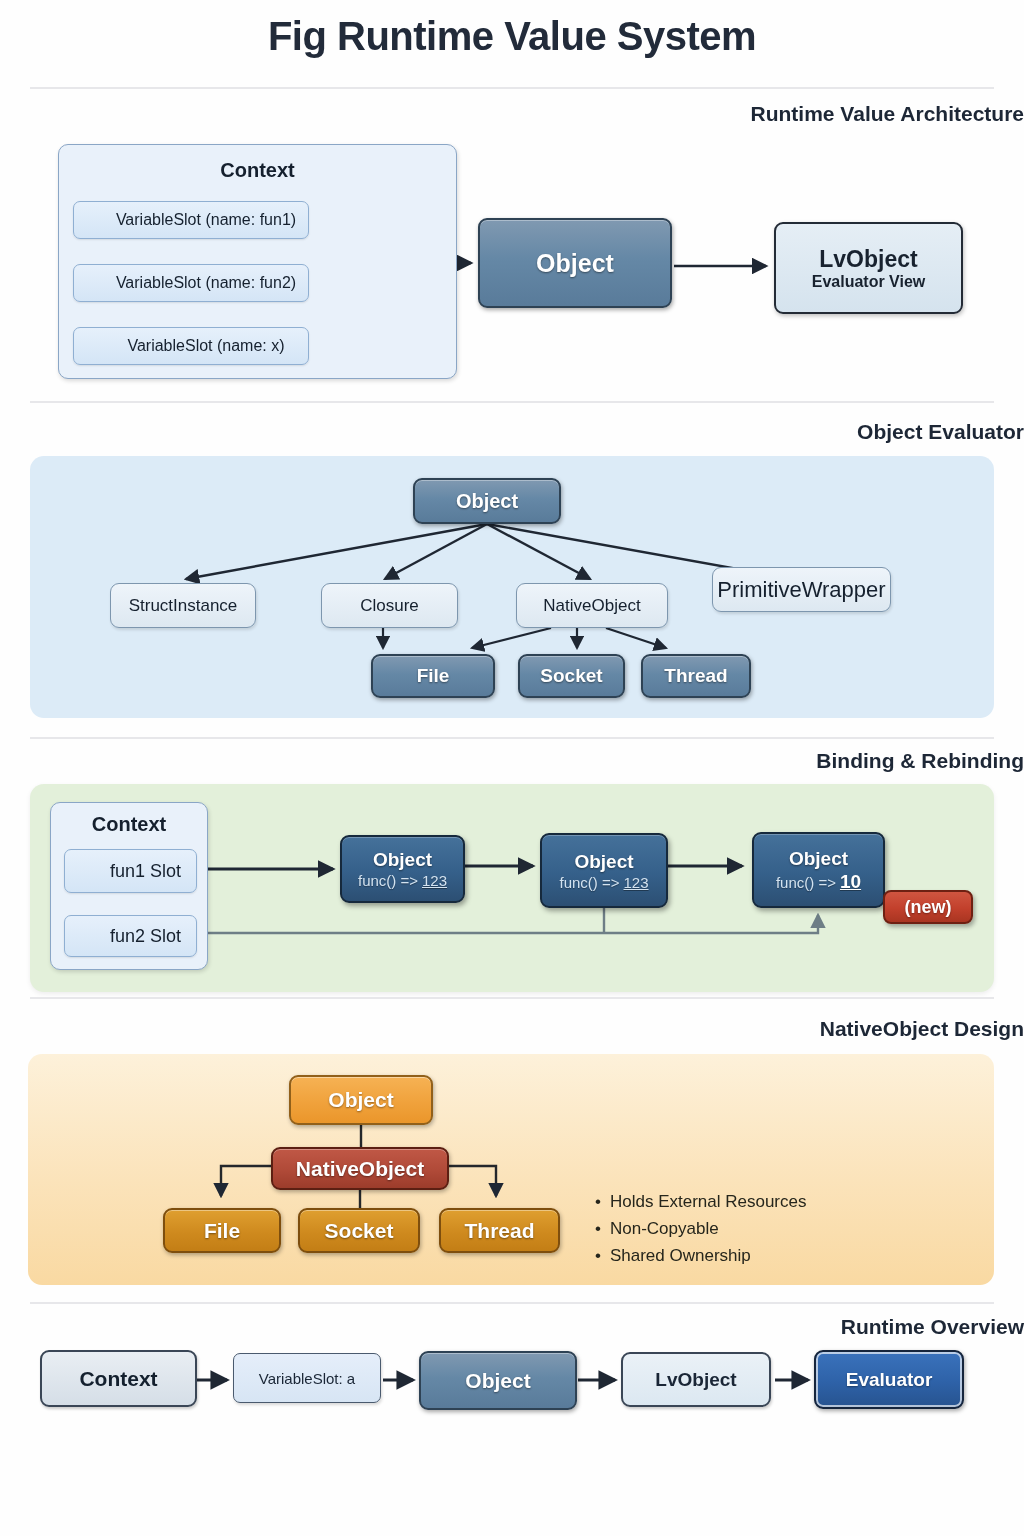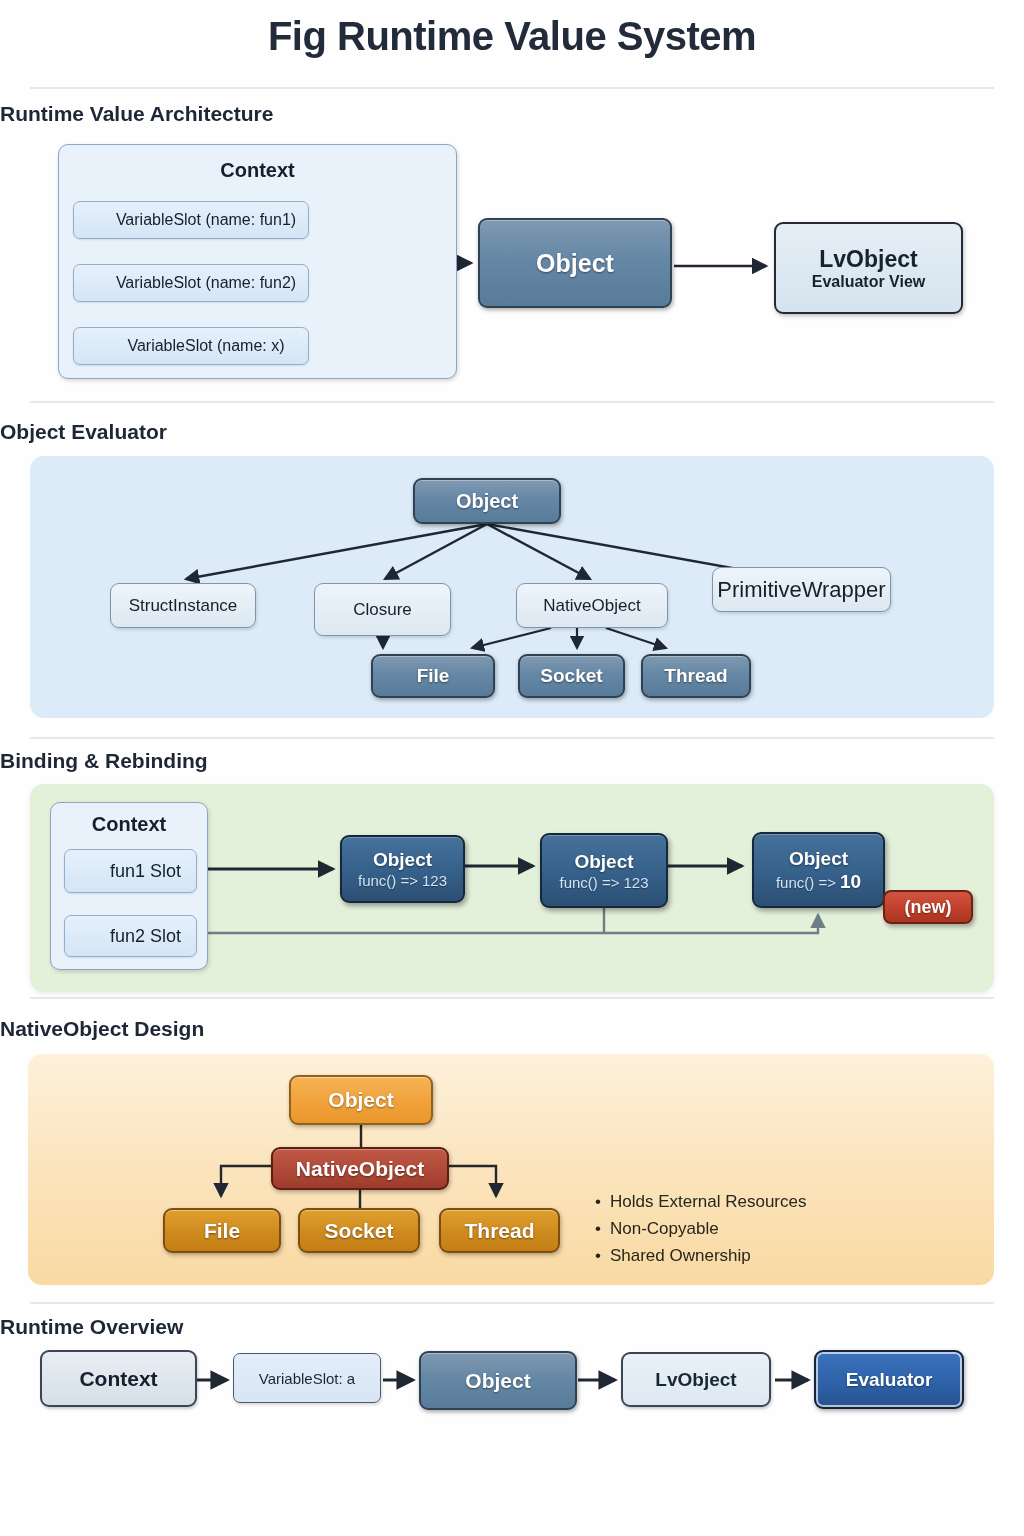--- a/index.html
+++ b/index.html
@@ -1,21 +1,21 @@
 <!DOCTYPE html>
 <html><head>
 <meta charset="utf-8">
 <style>
   html,body{margin:0;padding:0;background:#ffffff;}
   .page{position:relative;width:1024px;height:1536px;background:#fefefe;overflow:hidden;
         font-family:"Liberation Sans","DejaVu Sans",sans-serif;color:#1d2736;}
   .abs{position:absolute;box-sizing:border-box;}
   .fig-title{left:0;top:14px;width:1024px;text-align:center;font-size:40px;font-weight:bold;
              letter-spacing:-0.5px;color:#222b3a;}
-  .sec-h{left:0;width:1024px;text-align:left;font-size:21px;font-weight:bold;color:#1d2736;z-index:3;}
+  .sec-h{left:0;width:1024px;text-align:right;font-size:21px;font-weight:bold;color:#1d2736;z-index:3;}
   .hr{height:2px;background:#e7e7ea;z-index:1;}
   .panel{border-radius:14px;z-index:0;}
   .panel-blue{background:#dcebf7;}
   .panel-green{background:#e3f0da;box-shadow:0 2px 5px rgba(0,0,0,.07);}
   .panel-orange{background:linear-gradient(180deg,#fdf1da 0%,#fbe3ba 55%,#f9d9a2 100%);}
   svg.overlay{position:absolute;left:0;top:0;z-index:2;pointer-events:none;}
   .node{position:absolute;display:flex;align-items:center;justify-content:center;
         border-radius:9px;box-sizing:border-box;z-index:3;text-align:left;}
   .steel{background:linear-gradient(180deg,#8099b1 0%,#6588a6 45%,#597b9a 100%);
          border:2px solid #2e4254;color:#fff;font-weight:bold;
@@ -29,21 +29,21 @@
   .ctx-title{position:absolute;left:0;width:100%;text-align:center;font-size:20px;font-weight:bold;color:#15202e;}
   .slotbox{position:absolute;display:flex;align-items:center;justify-content:center;
            background:linear-gradient(180deg,#e6f0fb 0%,#d4e5f6 100%);
            border:1.5px solid #8fafd2;border-radius:7px;box-sizing:border-box;
            font-size:16px;color:#15202e;box-shadow:0 1px 2px rgba(0,0,0,.1);padding-left:30px;}
   .dblue{background:linear-gradient(180deg,#45719a 0%,#35608a 55%,#2c4f73 100%);
          border:2px solid #16293c;color:#fff;flex-direction:column;gap:1px;
          box-shadow:2px 3px 5px rgba(0,0,0,.35), inset 0 1px 0 rgba(255,255,255,.25);}
   .nb-title{font-size:19px;font-weight:bold;text-shadow:0 1px 2px rgba(0,0,0,.45);}
   .nb-detail{font-size:15px;color:#d3e3f1;text-shadow:0 1px 1px rgba(0,0,0,.35);}
-  .nb-detail .val{margin-left:4px;}
+  .nb-detail .val{margin-left:4px;text-decoration:underline;}
   .nb-detail .val.emph{font-weight:bold;font-size:19px;color:#ffffff;}
   .badge{background:linear-gradient(180deg,#d05540 0%,#c2402c 55%,#a93521 100%);
          border:2px solid #6e2012;color:#fff;font-weight:bold;font-size:18px;border-radius:8px;
          text-shadow:0 1px 2px rgba(0,0,0,.4);box-shadow:2px 3px 4px rgba(0,0,0,.3);margin-left:14px;}
   .orange{background:linear-gradient(180deg,#f6b254 0%,#f0a23c 55%,#ea962b 100%);
           border:2px solid #91601a;color:#fff;font-weight:bold;font-size:21px;
           text-shadow:0 1px 2px rgba(0,0,0,.4);
           box-shadow:1px 2px 4px rgba(0,0,0,.3), inset 0 1px 0 rgba(255,255,255,.45);}
   .amber{background:linear-gradient(180deg,#df9f30 0%,#cf8a1e 55%,#c37e15 100%);
          border:2px solid #7e4e0d;color:#fff;font-weight:bold;font-size:21px;
@@ -143,21 +143,21 @@
        box-shadow:1px 2px 4px rgba(0,0,0,.25)">
     <div class="lv-title">LvObject</div>
     <div class="lv-sub">Evaluator View</div>
   </div>
 
   <div class="abs sec-h" style="top:420px">Object Evaluator</div>
 
   <div class="node steel" style="left:413px;top:478px;width:148px;height:46px;font-size:20px">Object</div>
 
   <div class="node lightbox" style="left:110px;top:583px;width:146px;height:45px;font-size:17px">StructInstance</div>
-  <div class="node lightbox" style="left:314px;top:583px;width:137px;height:53px;font-size:17px">Closure</div>
+  <div class="node lightbox" style="left:321px;top:583px;width:137px;height:45px;font-size:17px">Closure</div>
   <div class="node lightbox" style="left:516px;top:583px;width:152px;height:45px;font-size:17px">NativeObject</div>
   <div class="node lightbox" style="left:712px;top:567px;width:179px;height:45px;font-size:22px">PrimitiveWrapper</div>
 
   <div class="node steel" style="left:371px;top:654px;width:124px;height:44px;font-size:19px">File</div>
   <div class="node steel" style="left:518px;top:654px;width:107px;height:44px;font-size:19px">Socket</div>
   <div class="node steel" style="left:641px;top:654px;width:110px;height:44px;font-size:19px">Thread</div>
 
   <div class="abs sec-h" style="top:749px">Binding &amp; Rebinding</div>
 
   <div class="abs ctxwrap" style="left:50px;top:802px;width:158px;height:168px">

